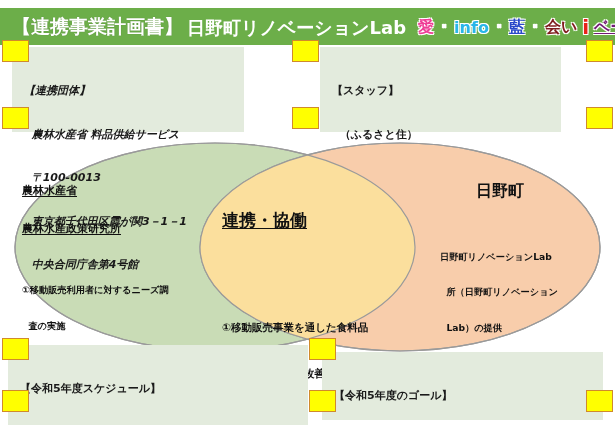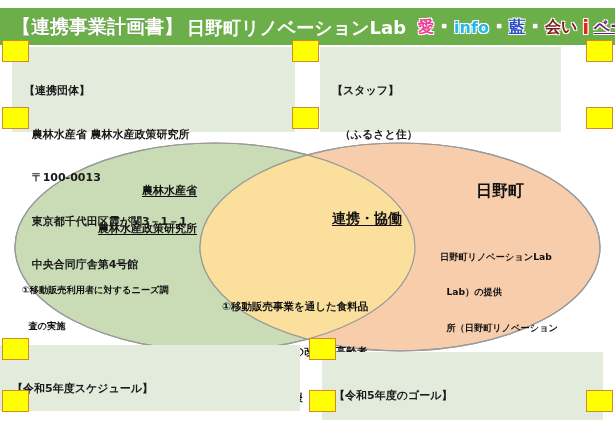--- a/index.html
+++ b/index.html
@@ -73,54 +73,54 @@
     padding:8px 10px 6px 12px;
     font-size:11px;
     line-height:1.32;
     color:#1a1a1a;
     white-space:pre;
     font-weight:bold;
   }
   .ibox .ttl{display:block;}
   .ibox .ln{display:block;}
 
-  #box-partner{left:12px;top:47px;width:283px;height:85px;}
+  #box-partner{left:12px;top:47px;width:232px;height:85px;font-style:italic;}
   #box-staff{left:320px;top:47px;width:241px;height:85px;}
-  #box-schedule{left:0;top:345px;width:300px;height:66px;}
+  #box-schedule{left:8px;top:345px;width:300px;height:80px;}
   #box-goal{left:322px;top:352px;width:281px;height:68px;}
 
   
   .venn{
     position:absolute;left:0;top:140px;width:615px;height:215px;
     z-index:2;
   }
   .venn svg{display:block;}
 
   .vtext{
     position:absolute;z-index:3;
     font-size:9.2px;line-height:1.3;
     color:#111;white-space:pre;
     font-weight:bold;
   }
   #venn-left-text{left:22px;top:160px;width:175px;}
   #venn-right-text{left:440px;top:157px;width:165px;}
   #venn-mid-text{left:222px;top:178px;width:180px;font-size:10.5px;line-height:1.45;}
 
   .vhead{
-    display:block;text-align:right;
+    display:block;text-align:left;
     font-weight:bold;
     text-decoration:underline;
     text-underline-offset:2px;
   }
   #venn-left-text .vhead{font-size:11px;line-height:1.3;}
   #venn-right-text .vhead{
     font-size:16px;text-align:left;text-decoration:none;
     padding-left:36px;margin-bottom:1px;
   }
-  #venn-mid-text .vhead{font-size:14px;margin-bottom:9px;}
+  #venn-mid-text .vhead{font-size:17px;margin-bottom:26px;}
   .vbody{display:block;}
   .vline{display:block;}
 </style>
 </head>
 <body>
 
 <div class="page">
 
   <div class="header">
     <div class="h-title">【連携事業計画書】</div>
@@ -181,37 +181,37 @@
       <span class="vline">  アクセス問題の改善と高齢者</span>
       <span class="vline">  の健康増進支援</span>
       
     </span>
   </div>
 
   <div class="vtext" id="venn-right-text">
     <span class="vhead">日野町</span>
     <span class="vbody">
       <span class="vline">日野町リノベーションLab</span>
+      <span class="vline">  所（日野町リノベーション</span>
       <span class="vline">  Lab）の提供</span>
-      <span class="vline">  所（日野町リノベーション</span>
       <span class="vline">②研究の対象者や場所の選</span>
       <span class="vline">  定等のサポート(ふるさと住</span>
       <span class="vline">  民票等のデータを含む)</span>
       
       
       
       
       
       
     </span>
   </div>
 
   <div class="ibox" id="box-partner">
     <span class="ttl">【連携団体】</span>
-    <span class="ln">  農林水産省 農林水産政策研究所</span>
+    <span class="ln">  農林水産省 料品供給サービス</span>
     <span class="ln">  〒100-0013</span>
     <span class="ln">  東京都千代田区霞が関3－1－1</span>
     <span class="ln">  中央合同庁舎第4号館</span>
   </div>
 
   <div class="ibox" id="box-staff">
     <span class="ttl">【スタッフ】</span>
     <span class="ln">  （ふるさと住）</span>
   </div>
 

